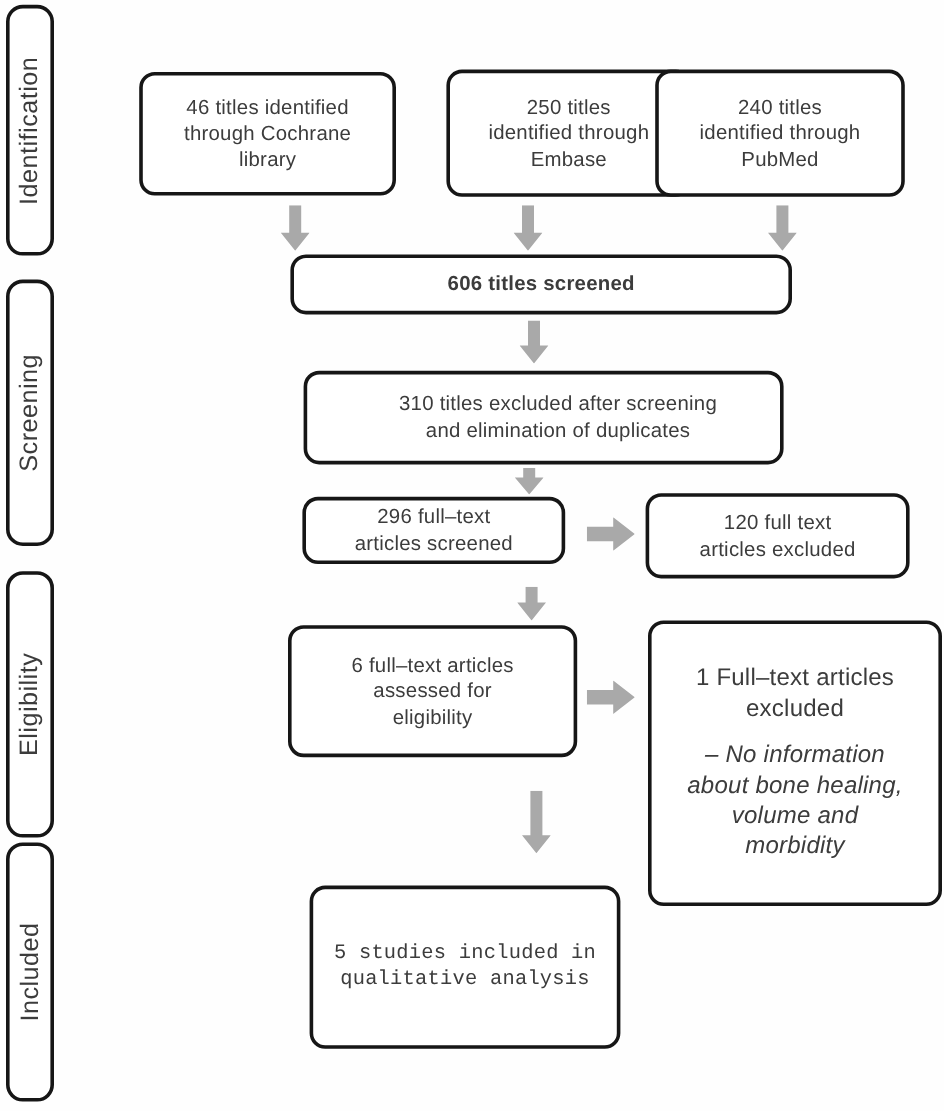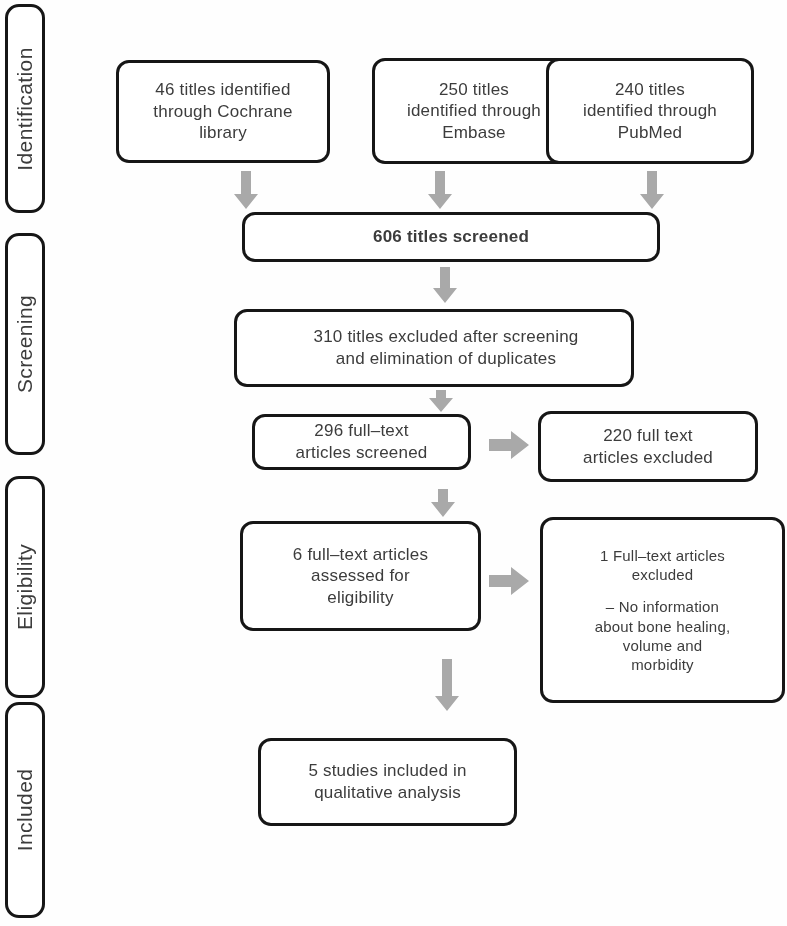--- a/index.html
+++ b/index.html
@@ -50,36 +50,37 @@
     font-size: 21px;
     color: #3c3c3c;
     letter-spacing: 0.4px;
   }
   .arrow {
     position: absolute;
     line-height: 0;
   }
   .para2 {
     margin-top: 13px;
+    font-style: italic;
   }
   #stage-identification { top: 4px;   height: 209px; }
   #stage-screening      { top: 233px; height: 222px; }
   #stage-eligibility    { top: 476px; height: 222px; }
   #stage-included       { top: 702px; height: 216px; }
 
   #box-cochrane    { left: 116px; top: 60px;  width: 214px; height: 103px; }
   #box-embase      { left: 336px; top: 58px;  width: 204px; height: 106px; margin-left: 36px; }
   #box-pubmed      { left: 546px; top: 58px;  width: 208px; height: 106px; }
   #box-screened606 { left: 242px; top: 212px; width: 418px; height: 50px; font-weight: bold;  }
-  #box-excluded310 { left: 234px; top: 309px; width: 400px; height: 78px; padding-left: 24px;  }
+  #box-excluded310 { left: 253px; top: 309px; width: 400px; height: 78px; padding-left: 24px;  }
   #box-screened296 { left: 252px; top: 414px; width: 219px; height: 56px;  }
   #box-excluded290 { left: 538px; top: 411px; width: 220px; height: 71px;  }
   #box-assessed6   { left: 240px; top: 521px; width: 241px; height: 110px; }
-  #box-excluded1   { left: 540px; top: 517px; width: 245px; height: 186px; font-size: 15px; }
-  #box-included5   { left: 258px; top: 738px; width: 259px; height: 88px; }
+  #box-excluded1   { left: 540px; top: 517px; width: 245px; height: 238px; font-size: 20px; }
+  #box-included5   { left: 258px; top: 738px; width: 259px; height: 136px; font-family: Liberation Mono, monospace; }
 
   #arrow-cochrane-down { left: 234px; top: 171px; }
   #arrow-embase-down   { left: 428px; top: 171px; }
   #arrow-pubmed-down   { left: 640px; top: 171px; }
   #arrow-606-down      { left: 433px; top: 267px; }
   #arrow-310-down      { left: 429px; top: 390px; }
   #arrow-296-down      { left: 431px; top: 489px; }
   #arrow-6-down        { left: 435px; top: 659px; }
   #arrow-296-right     { left: 489px; top: 431px; }
   #arrow-6-right       { left: 489px; top: 567px; }
@@ -147,21 +148,21 @@
 
   <div class="box" id="box-screened296">296 full–text
 articles screened</div>
 
   <div class="arrow" id="arrow-296-right">
     <svg width="40" height="28" viewBox="0 0 40 28">
         <polygon points="0,8 22,8 22,0 40,14 22,28 22,20 0,20" fill="#a9a9a9"></polygon>
       </svg>
   </div>
 
-  <div class="box" id="box-excluded290">220 full text
+  <div class="box" id="box-excluded290">120 full text
 articles excluded</div>
 
   <div class="arrow" id="arrow-296-down">
     <svg width="24" height="28" viewBox="0 0 24 28">
         <polygon points="7,0 17,0 17,13 24,13 12,28 0,13 7,13" fill="#a9a9a9"></polygon>
       </svg>
   </div>
 
   <div class="box" id="box-assessed6">6 full–text articles
 assessed for

